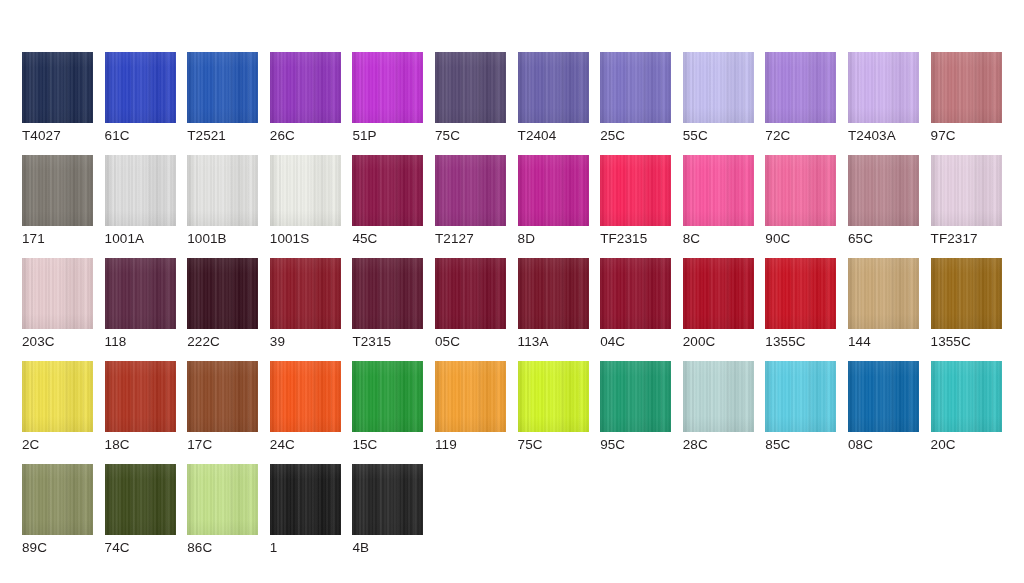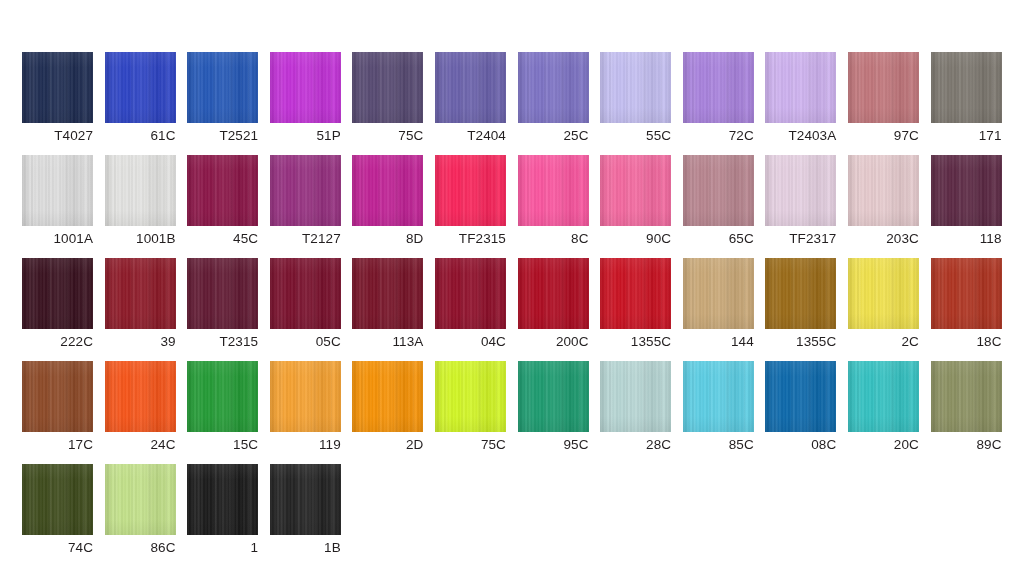--- a/index.html
+++ b/index.html
@@ -32,21 +32,21 @@
     grid-template-columns: repeat(12, 71px);
     grid-auto-rows: 92px;
     column-gap: 11.6px;
     row-gap: 11px;
   }
 
   .swatch-cell {
     width: 71px;
     display: flex;
     flex-direction: column;
-    align-items: flex-end;
+    align-items: flex-start;
   }
 
   .swatch-chip {
     position: relative;
     width: 71px;
     height: 73px;
     overflow: hidden;
     background: #888;
   }
 
@@ -133,20 +133,28 @@
       </div>
       <div class="swatch-cell">
         <div class="swatch-chip" style="background: rgb(37, 88, 182);">
           <div class="fiber-a"></div>
           <div class="fiber-b"></div>
           <div class="fiber-c"></div>
         </div>
         <div class="swatch-label">T2521</div>
       </div>
       <div class="swatch-cell">
+        <div class="swatch-chip" style="background: rgb(146, 55, 190);">
+          <div class="fiber-a"></div>
+          <div class="fiber-b"></div>
+          <div class="fiber-c"></div>
+        </div>
+        <div class="swatch-label">26C</div>
+      </div>
+      <div class="swatch-cell">
         <div class="swatch-chip" style="background: rgb(193, 50, 214);">
           <div class="fiber-a"></div>
           <div class="fiber-b"></div>
           <div class="fiber-c"></div>
         </div>
         <div class="swatch-label">51P</div>
       </div>
       <div class="swatch-cell">
         <div class="swatch-chip" style="background: rgb(87, 74, 114);">
           <div class="fiber-a"></div>
@@ -221,20 +229,28 @@
       </div>
       <div class="swatch-cell">
         <div class="swatch-chip" style="background: rgb(226, 226, 224);">
           <div class="fiber-a"></div>
           <div class="fiber-b"></div>
           <div class="fiber-c"></div>
         </div>
         <div class="swatch-label">1001B</div>
       </div>
       <div class="swatch-cell">
+        <div class="swatch-chip" style="background: rgb(235, 236, 230);">
+          <div class="fiber-a"></div>
+          <div class="fiber-b"></div>
+          <div class="fiber-c"></div>
+        </div>
+        <div class="swatch-label">1001S</div>
+      </div>
+      <div class="swatch-cell">
         <div class="swatch-chip" style="background: rgb(139, 22, 72);">
           <div class="fiber-a"></div>
           <div class="fiber-b"></div>
           <div class="fiber-c"></div>
         </div>
         <div class="swatch-label">45C</div>
       </div>
       <div class="swatch-cell">
         <div class="swatch-chip" style="background: rgb(149, 48, 127);">
           <div class="fiber-a"></div>
@@ -429,28 +445,20 @@
       </div>
       <div class="swatch-cell">
         <div class="swatch-chip" style="background: rgb(244, 161, 50);">
           <div class="fiber-a"></div>
           <div class="fiber-b"></div>
           <div class="fiber-c"></div>
         </div>
         <div class="swatch-label">119</div>
       </div>
       <div class="swatch-cell">
-        <div class="swatch-chip" style="background: rgb(245, 146, 7);">
-          <div class="fiber-a"></div>
-          <div class="fiber-b"></div>
-          <div class="fiber-c"></div>
-        </div>
-        <div class="swatch-label">2D</div>
-      </div>
-      <div class="swatch-cell">
         <div class="swatch-chip" style="background: rgb(209, 245, 38);">
           <div class="fiber-a"></div>
           <div class="fiber-b"></div>
           <div class="fiber-c"></div>
         </div>
         <div class="swatch-label">75C</div>
       </div>
       <div class="swatch-cell">
         <div class="swatch-chip" style="background: rgb(30, 155, 112);">
           <div class="fiber-a"></div>
@@ -522,16 +530,16 @@
           <div class="fiber-c"></div>
         </div>
         <div class="swatch-label">1</div>
       </div>
       <div class="swatch-cell">
         <div class="swatch-chip" style="background: rgb(35, 35, 35);">
           <div class="fiber-a"></div>
           <div class="fiber-b"></div>
           <div class="fiber-c"></div>
         </div>
-        <div class="swatch-label">1B</div>
+        <div class="swatch-label">4B</div>
       </div>
     </div>
 </div>
 
 </body></html>

